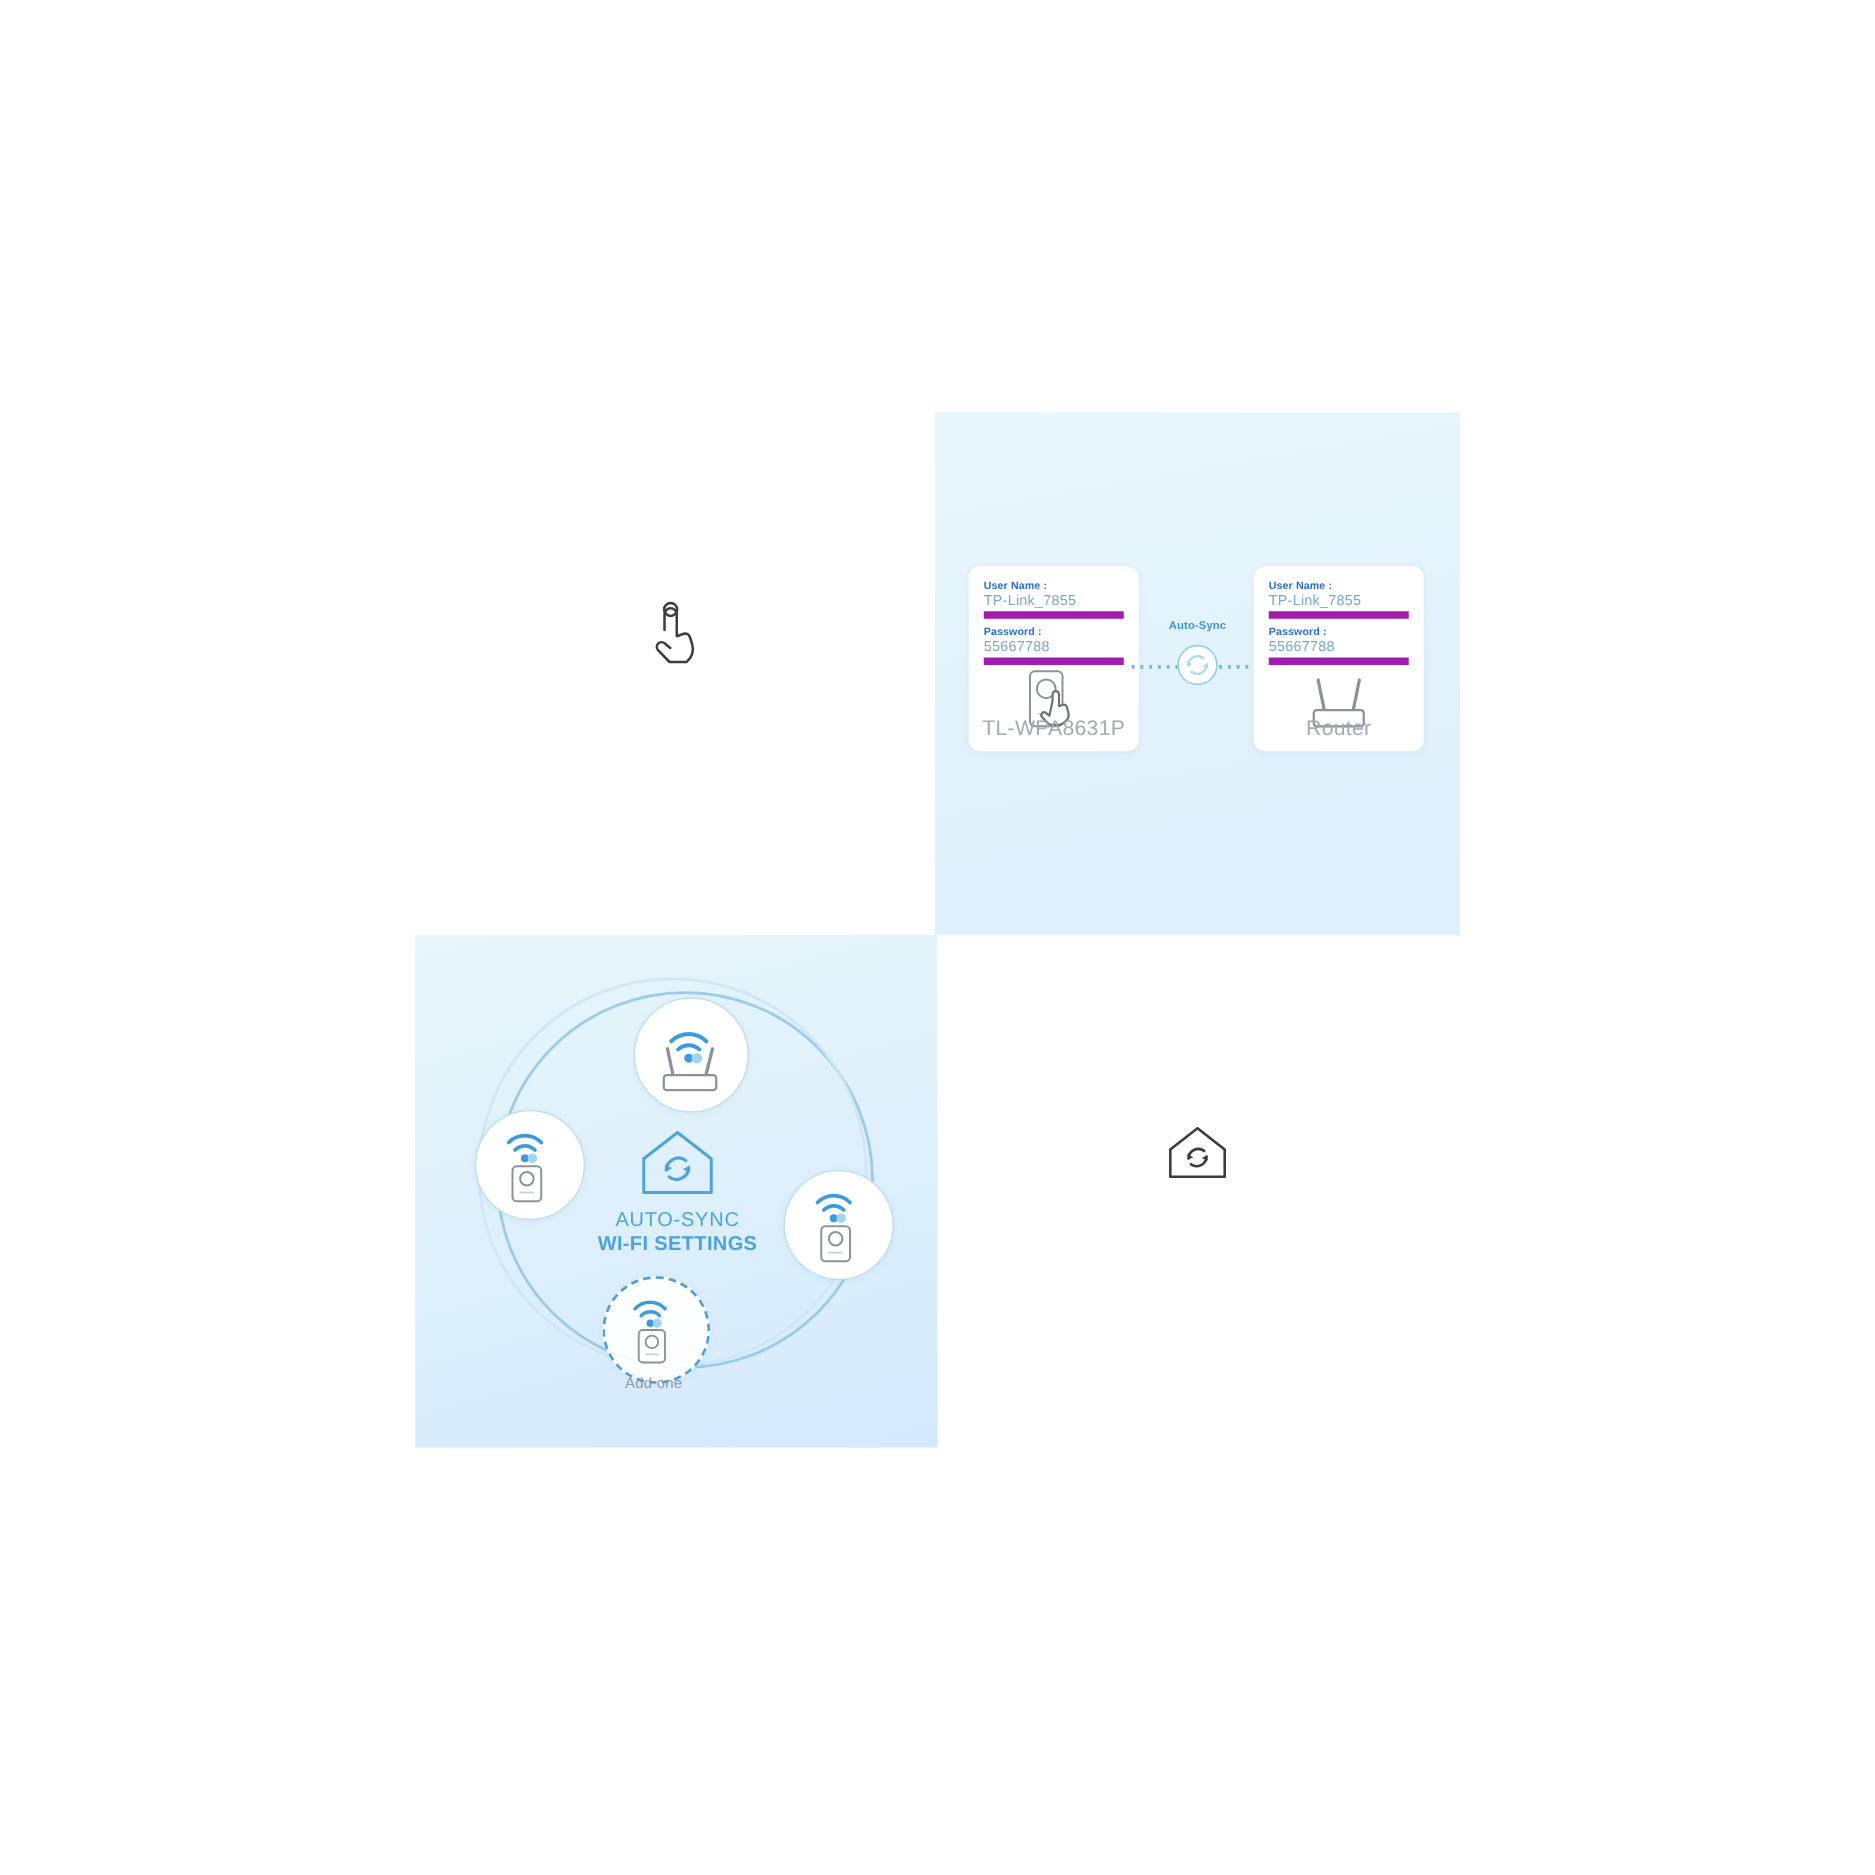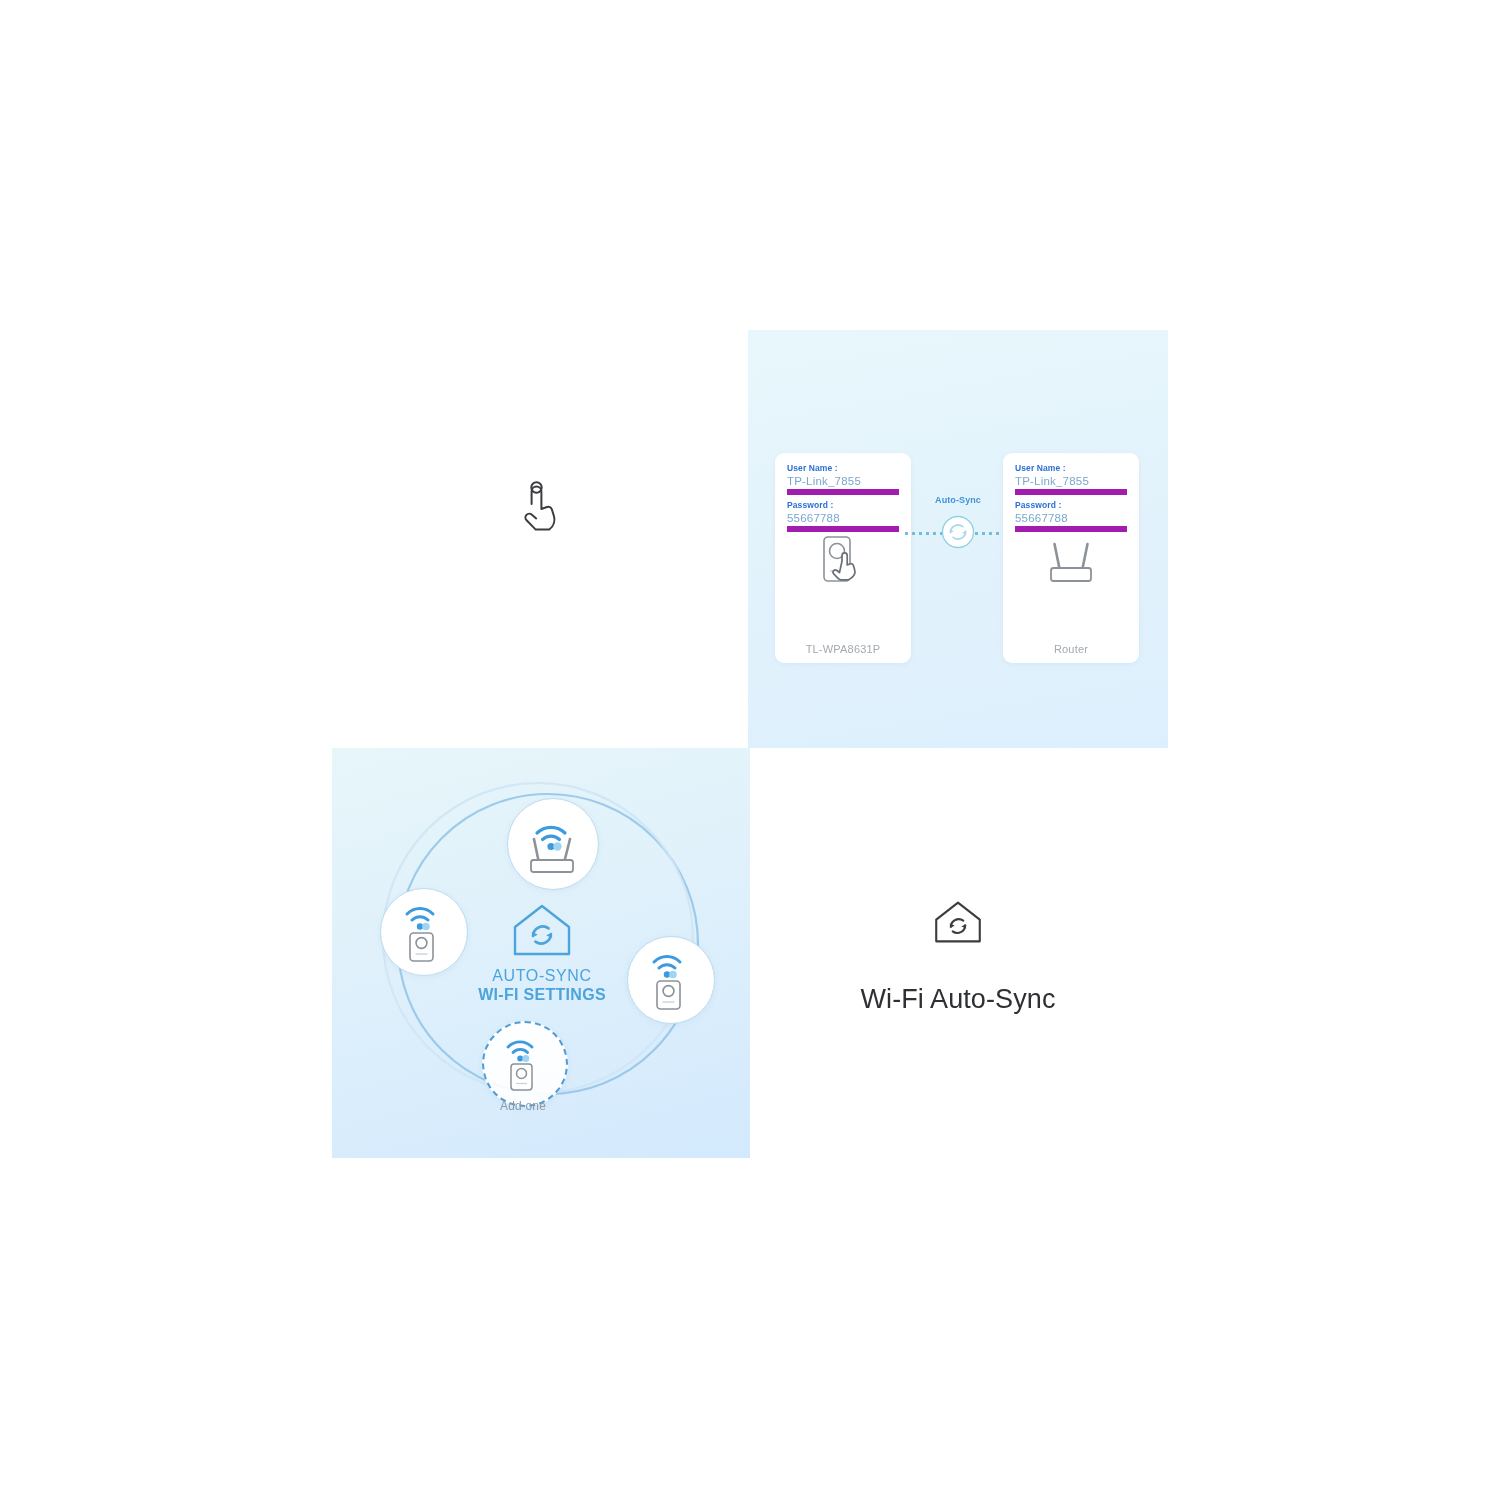--- a/index.html
+++ b/index.html
@@ -62,21 +62,21 @@
     letter-spacing: 0.1px;
     color: #2f3033;
     font-weight: 400;
     white-space: pre-line;
   }
 
   
   .device-card {
     position: absolute;
     width: 136px;
-    height: 210px;
+    height: 148px;
     background: #ffffff;
     border-radius: 9px;
     box-shadow: 0 1px 5px rgba(120,160,190,0.13);
   }
   #card-adapter { left: 27px; top: 123px; }
   #card-router  { left: 255px; top: 123px; }
 
   .cred-row { position: absolute; left: 12px; width: 112px; }
   .cred-label {
     font-size: 8.5px;
@@ -102,21 +102,21 @@
     height: 50px;
     display: flex;
     align-items: flex-end;
     justify-content: center;
   }
   .device-caption {
     position: absolute;
     left: 0; right: 0;
     bottom: 8px;
     text-align: center;
-    font-size: 11px;
+    font-size: 17px;
     color: #a4aab0;
     letter-spacing: 0.2px;
   }
 
   
   #connector-autosync {
     position: absolute;
     left: 163px;
     top: 165px;
     width: 94px;
@@ -350,14 +350,13 @@
 <div class="feature-text-block" id="block-autosync-text">
   <span class="feature-icon">
     <svg width="50" height="44" viewBox="0 0 62 54">
       <path d="M4 24 L31 3 L58 24 V51 H4 Z" fill="none" stroke="#3b3c3f" stroke-width="2.6" stroke-linejoin="round"></path>
       <path d="M22 33 a9.8 9.8 0 0 1 15.6 -7.6" fill="none" stroke="#3b3c3f" stroke-width="2.6" stroke-linecap="round"></path>
       <path d="M40 31 a9.8 9.8 0 0 1 -15.6 7.6" fill="none" stroke="#3b3c3f" stroke-width="2.6" stroke-linecap="round"></path>
       <path d="M20.6 29 l1.8 5 l4.4 -2.6 z" fill="#3b3c3f"></path>
       <path d="M41.4 35 l-1.8 -5 l-4.4 2.6 z" fill="#3b3c3f"></path>
     </svg>
   </span>
-  <div class="feature-title">Wi-Fi Auto-Sync</div>
 </div>
 
 </body></html>

